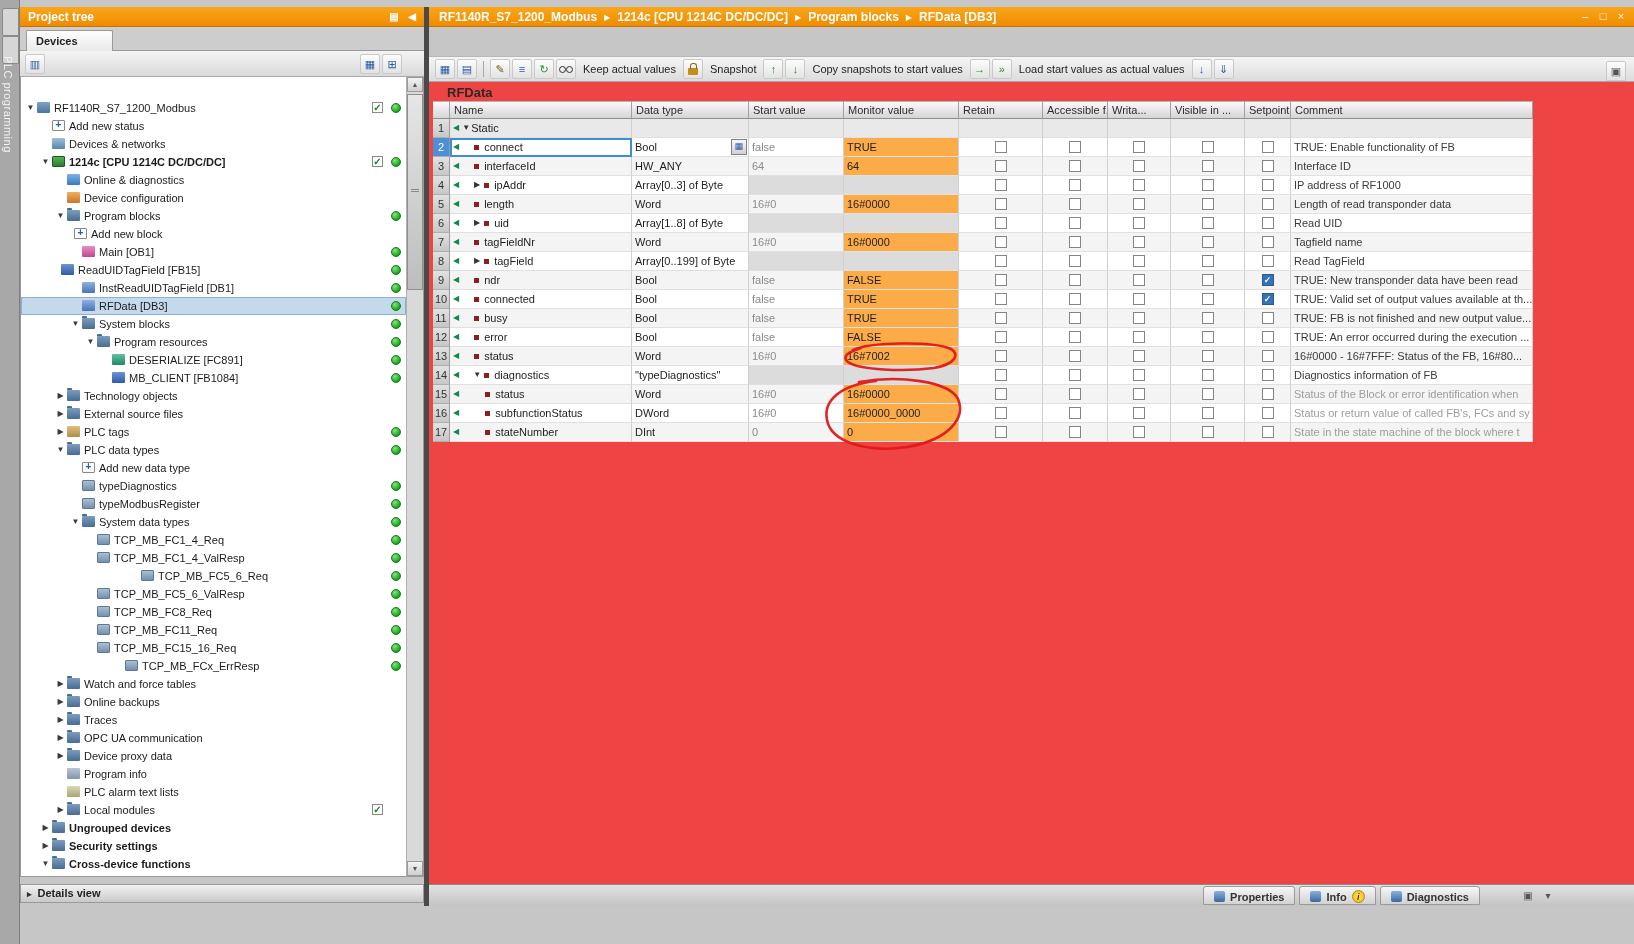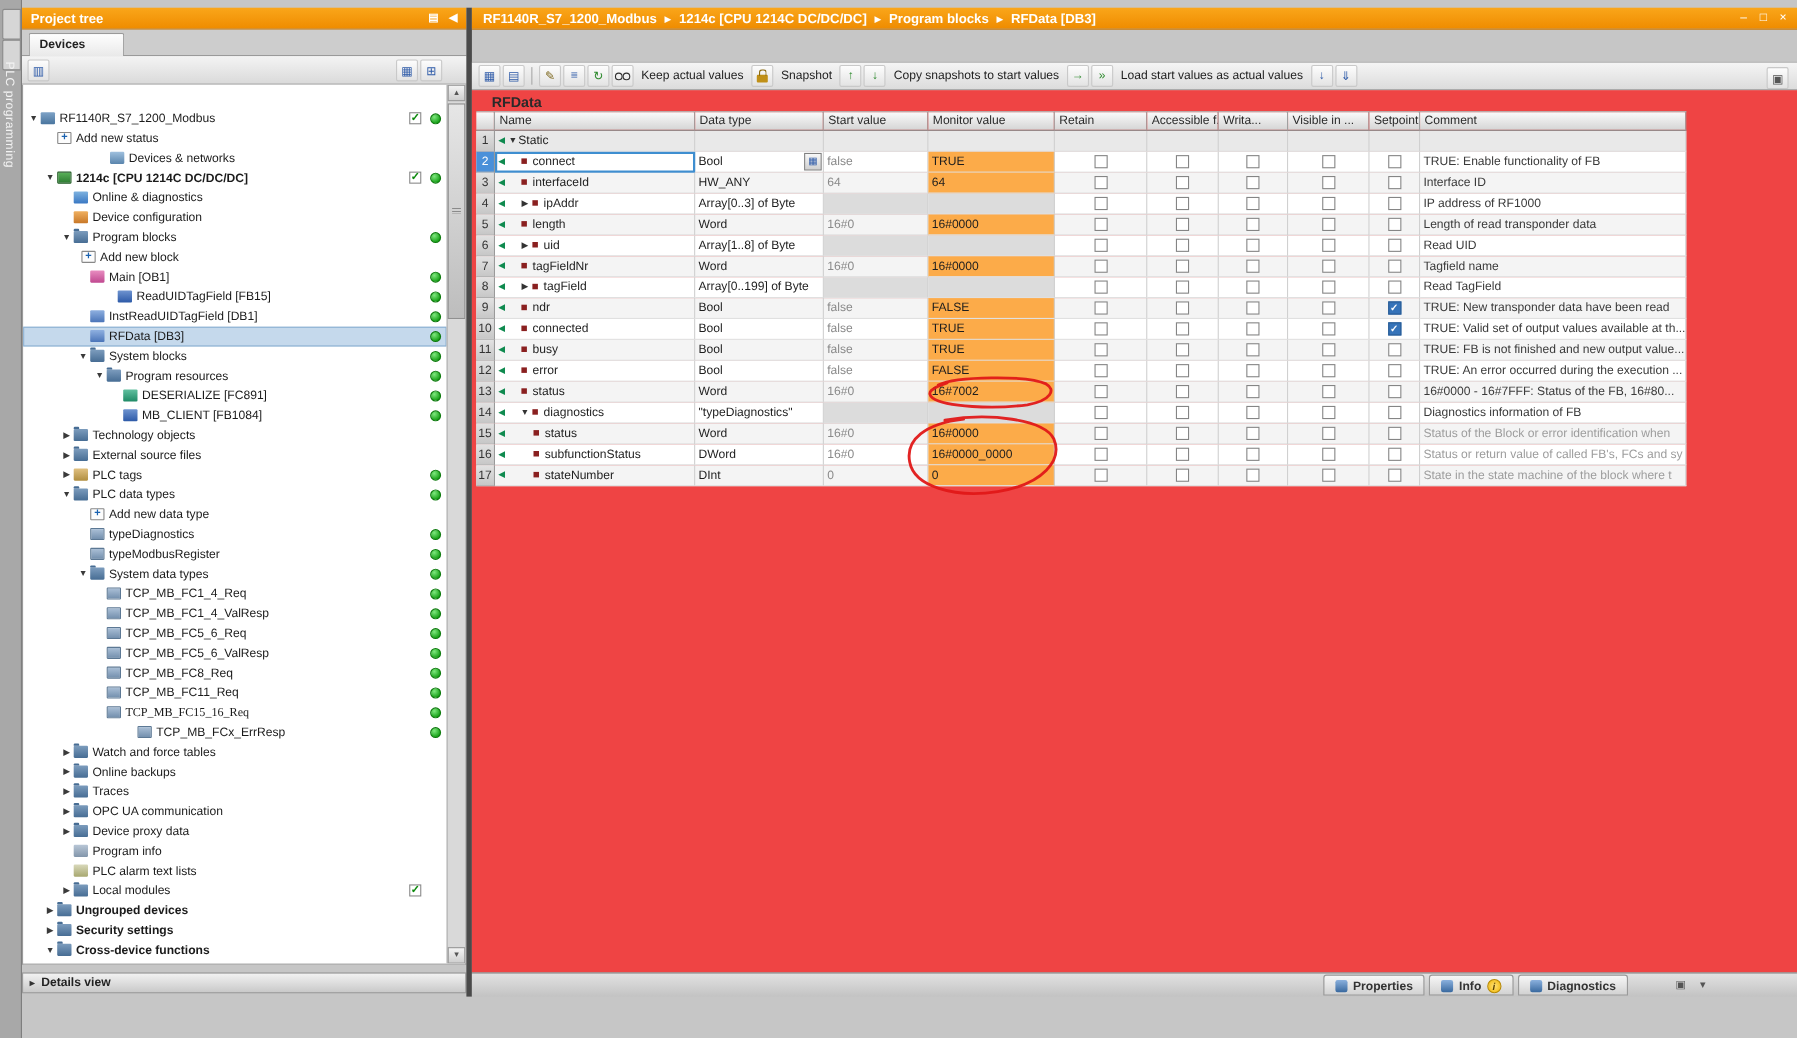--- a/index.html
+++ b/index.html
@@ -124,49 +124,49 @@
         <span style="color:#2d5aa8">▦</span>
       </span>
     <span class="chip" style="position:absolute;right:22px;top:3px">
         <span style="color:#2d5aa8">⊞</span>
       </span>
   </div>
   <div class="tree-body">
     <div class="tree-list">
         <div class="titem" style="padding-left: 4px;"><span class="texp">▼</span><span class="ticon ti-project"></span><span class="tlabel">RF1140R_S7_1200_Modbus</span><span class="tcheck">✓</span><span class="tdot"></span></div>
         <div class="titem" style="padding-left: 19px;"><span class="texp"></span><span class="ticon ti-add"></span><span class="tlabel">Add new status</span></div>
-        <div class="titem" style="padding-left: 19px; margin-left: 48px;"><span class="texp"></span><span class="ticon ti-network"></span><span class="tlabel">Devices &amp; networks</span></div>
+        <div class="titem" style="padding-left: 19px;"><span class="texp"></span><span class="ticon ti-network"></span><span class="tlabel">Devices &amp; networks</span></div>
         <div class="titem" style="padding-left: 19px;"><span class="texp">▼</span><span class="ticon ti-plc"></span><span class="tlabel bold">1214c [CPU 1214C DC/DC/DC]</span><span class="tcheck">✓</span><span class="tdot"></span></div>
         <div class="titem" style="padding-left: 34px;"><span class="texp"></span><span class="ticon ti-diagnostics"></span><span class="tlabel">Online &amp; diagnostics</span></div>
         <div class="titem" style="padding-left: 34px;"><span class="texp"></span><span class="ticon ti-config"></span><span class="tlabel">Device configuration</span></div>
         <div class="titem" style="padding-left: 34px;"><span class="texp">▼</span><span class="ticon ti-folder"></span><span class="tlabel">Program blocks</span><span class="tdot"></span></div>
         <div class="titem" style="padding-left: 41px;"><span class="texp"></span><span class="ticon ti-add"></span><span class="tlabel">Add new block</span></div>
         <div class="titem" style="padding-left: 49px;"><span class="texp"></span><span class="ticon ti-ob"></span><span class="tlabel">Main [OB1]</span><span class="tdot"></span></div>
-        <div class="titem" style="padding-left: 74px;"><span class="texp"></span><span class="ticon ti-fb"></span><span class="tlabel">ReadUIDTagField [FB15]</span><span class="tdot"></span></div>
+        <div class="titem" style="padding-left: 28px;"><span class="texp"></span><span class="ticon ti-fb"></span><span class="tlabel">ReadUIDTagField [FB15]</span><span class="tdot"></span></div>
         <div class="titem" style="padding-left: 49px;"><span class="texp"></span><span class="ticon ti-db"></span><span class="tlabel">InstReadUIDTagField [DB1]</span><span class="tdot"></span></div>
         <div class="titem selected" style="padding-left: 49px;"><span class="texp"></span><span class="ticon ti-db"></span><span class="tlabel">RFData [DB3]</span><span class="tdot"></span></div>
         <div class="titem" style="padding-left: 49px;"><span class="texp">▼</span><span class="ticon ti-folder"></span><span class="tlabel">System blocks</span><span class="tdot"></span></div>
         <div class="titem" style="padding-left: 64px;"><span class="texp">▼</span><span class="ticon ti-folder"></span><span class="tlabel">Program resources</span><span class="tdot"></span></div>
         <div class="titem" style="padding-left: 79px;"><span class="texp"></span><span class="ticon ti-fc"></span><span class="tlabel">DESERIALIZE [FC891]</span><span class="tdot"></span></div>
         <div class="titem" style="padding-left: 79px;"><span class="texp"></span><span class="ticon ti-fb"></span><span class="tlabel">MB_CLIENT [FB1084]</span><span class="tdot"></span></div>
         <div class="titem" style="padding-left: 34px;"><span class="texp">▶</span><span class="ticon ti-folder"></span><span class="tlabel">Technology objects</span></div>
         <div class="titem" style="padding-left: 34px;"><span class="texp">▶</span><span class="ticon ti-folder"></span><span class="tlabel">External source files</span></div>
         <div class="titem" style="padding-left: 34px;"><span class="texp">▶</span><span class="ticon ti-tags"></span><span class="tlabel">PLC tags</span><span class="tdot"></span></div>
         <div class="titem" style="padding-left: 34px;"><span class="texp">▼</span><span class="ticon ti-folder"></span><span class="tlabel">PLC data types</span><span class="tdot"></span></div>
         <div class="titem" style="padding-left: 49px;"><span class="texp"></span><span class="ticon ti-add"></span><span class="tlabel">Add new data type</span></div>
         <div class="titem" style="padding-left: 49px;"><span class="texp"></span><span class="ticon ti-udt"></span><span class="tlabel">typeDiagnostics</span><span class="tdot"></span></div>
         <div class="titem" style="padding-left: 49px;"><span class="texp"></span><span class="ticon ti-udt"></span><span class="tlabel">typeModbusRegister</span><span class="tdot"></span></div>
         <div class="titem" style="padding-left: 49px;"><span class="texp">▼</span><span class="ticon ti-folder"></span><span class="tlabel">System data types</span><span class="tdot"></span></div>
         <div class="titem" style="padding-left: 64px;"><span class="texp"></span><span class="ticon ti-udt"></span><span class="tlabel">TCP_MB_FC1_4_Req</span><span class="tdot"></span></div>
         <div class="titem" style="padding-left: 64px;"><span class="texp"></span><span class="ticon ti-udt"></span><span class="tlabel">TCP_MB_FC1_4_ValResp</span><span class="tdot"></span></div>
-        <div class="titem" style="padding-left: 64px;"><span class="texp"></span><span class="ticon ti-udt"></span><span class="tlabel">TCP_MB_FC5_6_Req</span><span class="tdot"></span></div>
+        <div class="titem" style="padding-left: 64px; margin-left: 44px;"><span class="texp"></span><span class="ticon ti-udt"></span><span class="tlabel">TCP_MB_FC5_6_Req</span><span class="tdot"></span></div>
         <div class="titem" style="padding-left: 64px;"><span class="texp"></span><span class="ticon ti-udt"></span><span class="tlabel">TCP_MB_FC5_6_ValResp</span><span class="tdot"></span></div>
         <div class="titem" style="padding-left: 64px;"><span class="texp"></span><span class="ticon ti-udt"></span><span class="tlabel">TCP_MB_FC8_Req</span><span class="tdot"></span></div>
         <div class="titem" style="padding-left: 64px;"><span class="texp"></span><span class="ticon ti-udt"></span><span class="tlabel">TCP_MB_FC11_Req</span><span class="tdot"></span></div>
-        <div class="titem" style="padding-left: 64px; font-family: Liberation Serif, serif;"><span class="texp"></span><span class="ticon ti-udt"></span><span class="tlabel">TCP_MB_FC15_16_Req</span><span class="tdot"></span></div>
+        <div class="titem" style="padding-left: 64px;"><span class="texp"></span><span class="ticon ti-udt"></span><span class="tlabel">TCP_MB_FC15_16_Req</span><span class="tdot"></span></div>
         <div class="titem" style="padding-left: 64px; margin-left: 28px;"><span class="texp"></span><span class="ticon ti-udt"></span><span class="tlabel">TCP_MB_FCx_ErrResp</span><span class="tdot"></span></div>
         <div class="titem" style="padding-left: 34px;"><span class="texp">▶</span><span class="ticon ti-folder"></span><span class="tlabel">Watch and force tables</span></div>
         <div class="titem" style="padding-left: 34px;"><span class="texp">▶</span><span class="ticon ti-folder"></span><span class="tlabel">Online backups</span></div>
         <div class="titem" style="padding-left: 34px;"><span class="texp">▶</span><span class="ticon ti-folder"></span><span class="tlabel">Traces</span></div>
         <div class="titem" style="padding-left: 34px;"><span class="texp">▶</span><span class="ticon ti-folder"></span><span class="tlabel">OPC UA communication</span></div>
         <div class="titem" style="padding-left: 34px;"><span class="texp">▶</span><span class="ticon ti-folder"></span><span class="tlabel">Device proxy data</span></div>
         <div class="titem" style="padding-left: 34px;"><span class="texp"></span><span class="ticon ti-info"></span><span class="tlabel">Program info</span></div>
         <div class="titem" style="padding-left: 34px;"><span class="texp"></span><span class="ticon ti-alarm"></span><span class="tlabel">PLC alarm text lists</span></div>
         <div class="titem" style="padding-left: 34px;"><span class="texp">▶</span><span class="ticon ti-folder"></span><span class="tlabel">Local modules</span><span class="tcheck">✓</span></div>
         <div class="titem" style="padding-left: 19px;"><span class="texp">▶</span><span class="ticon ti-folder"></span><span class="tlabel bold">Ungrouped devices</span></div>

